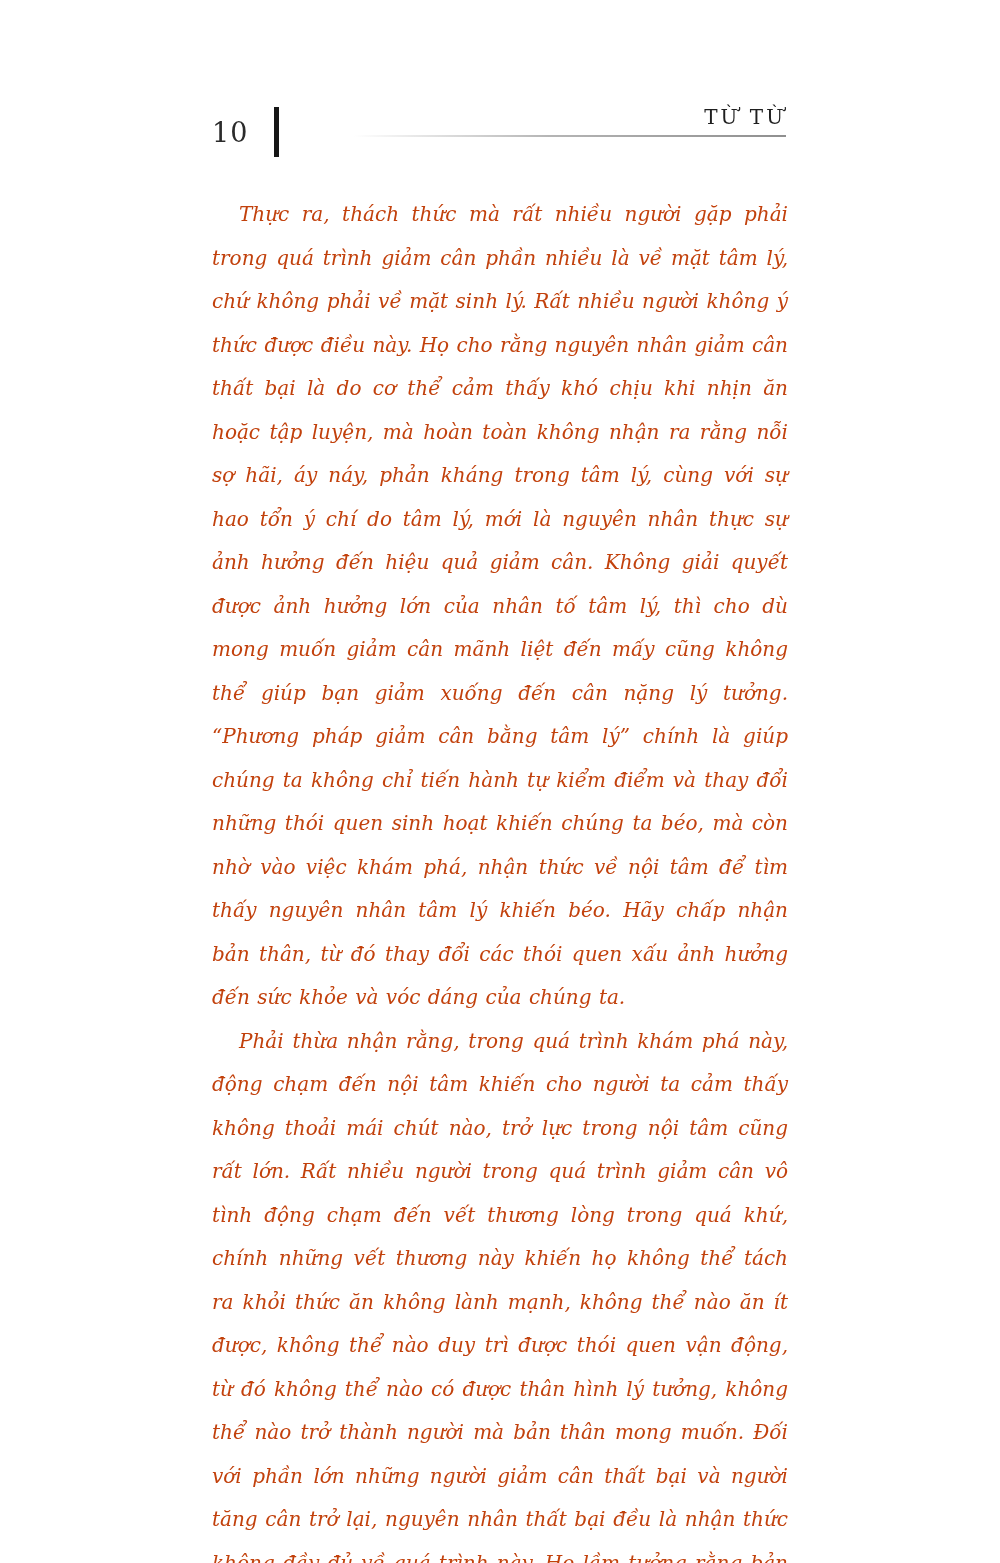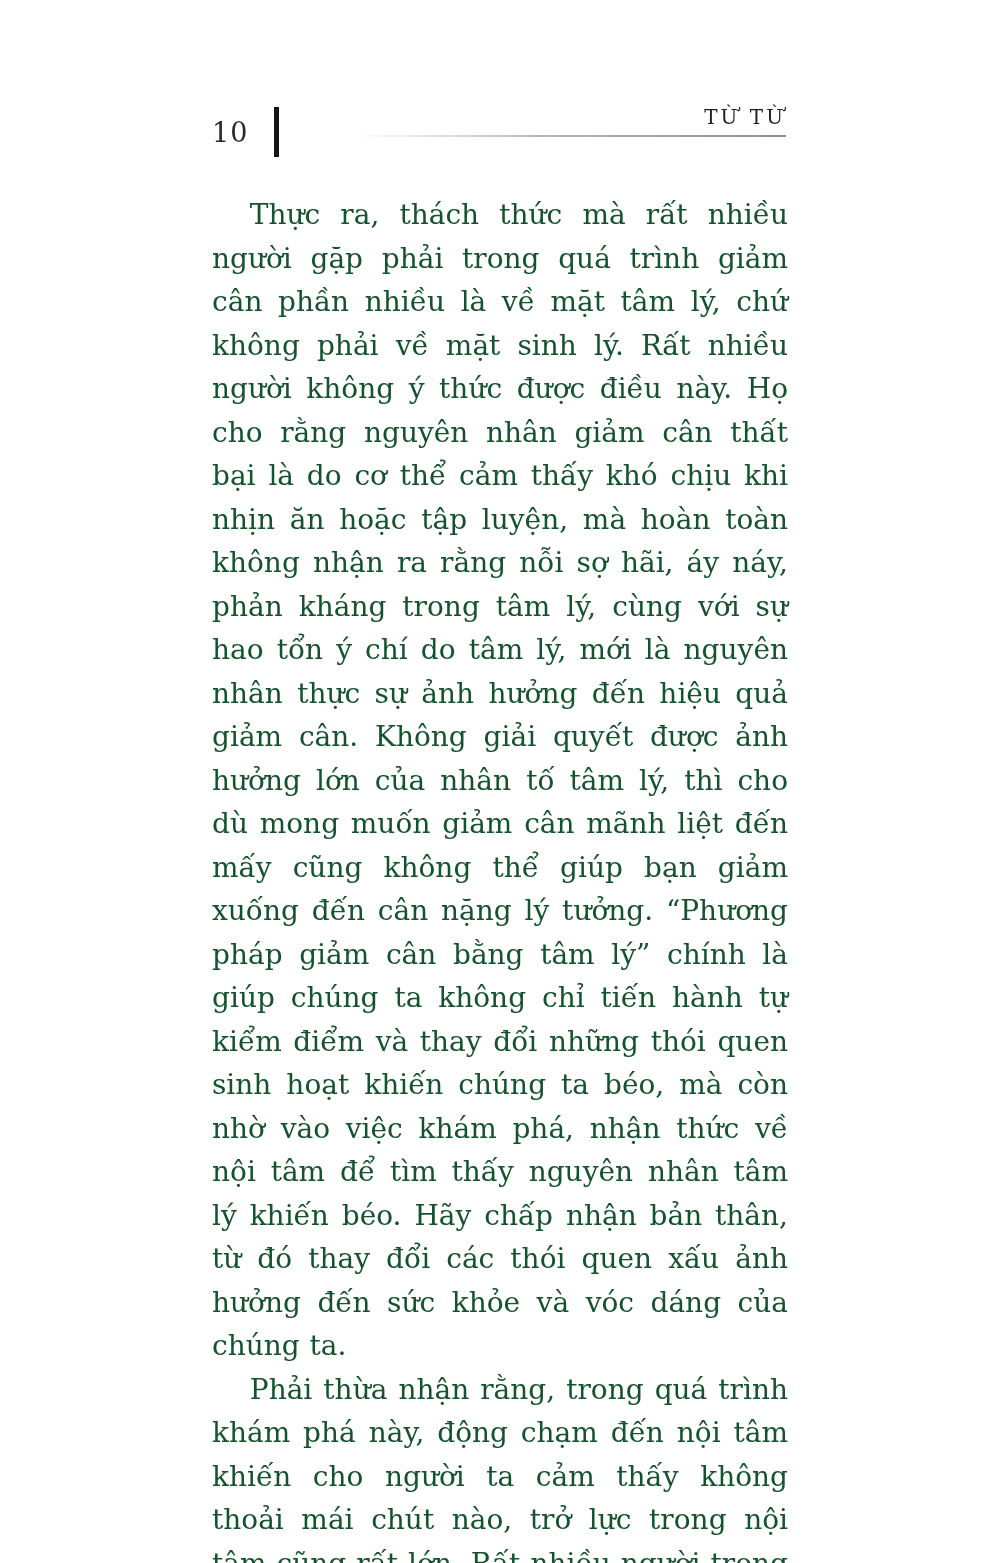--- a/index.html
+++ b/index.html
@@ -71,25 +71,26 @@
   
   .page-body {
     position: absolute;
     top: 193px;
     left: 120px;
     right: 120px;
     text-align: justify;
   }
   .para {
     margin: 0;
-    font-size: 28px;
+    font-size: 20px;
     line-height: 43.5px;
     text-indent: 1.35em;
-    color: #14532d;
+    color: #c2410c;
     word-spacing: 1px;
+    font-style: italic;
   }
 </style>
 </head>
 <body>
 
 <div class="page">
 
   <header class="page-header">
     <div class="header-left">
       <span class="page-number">10</span>

